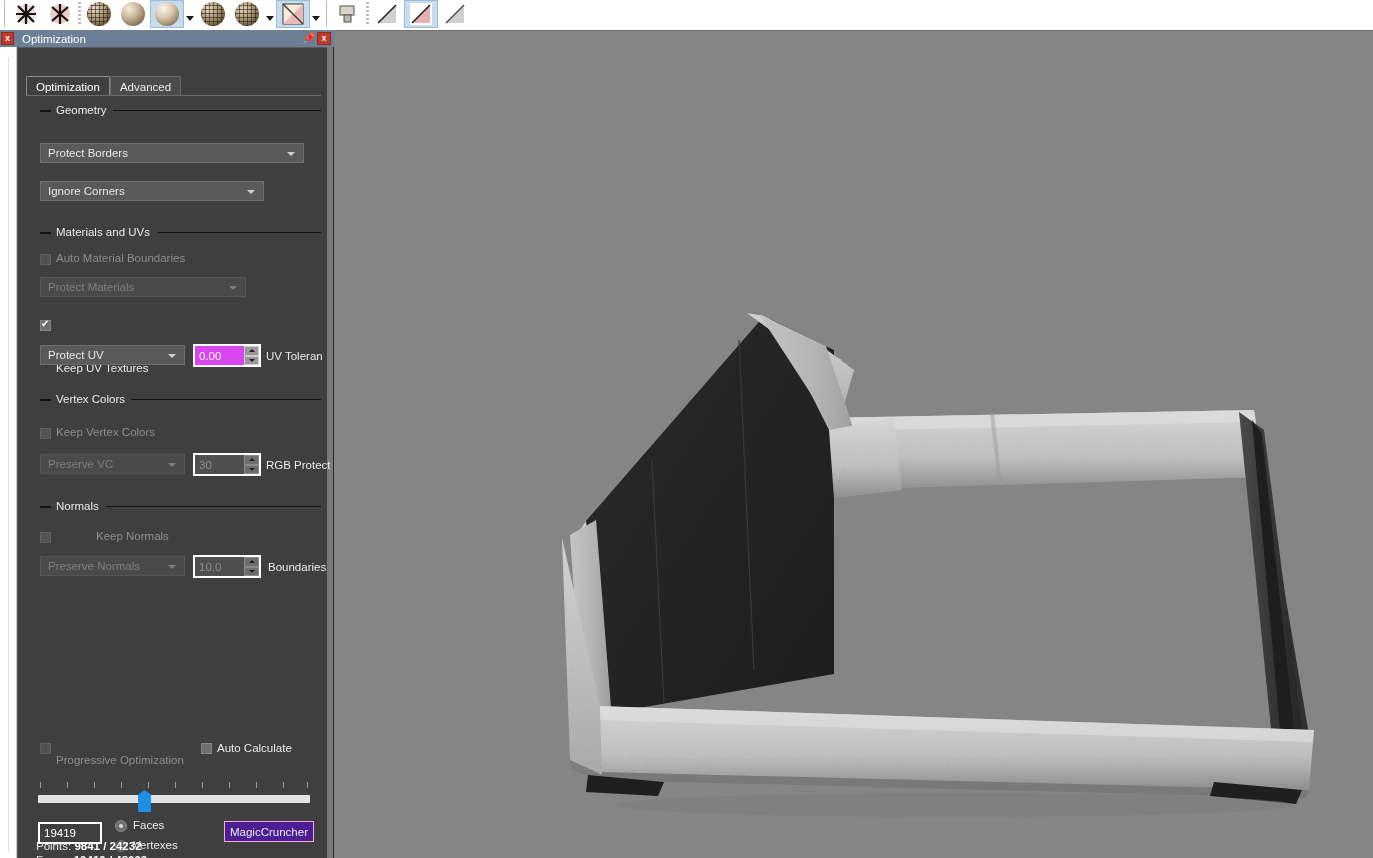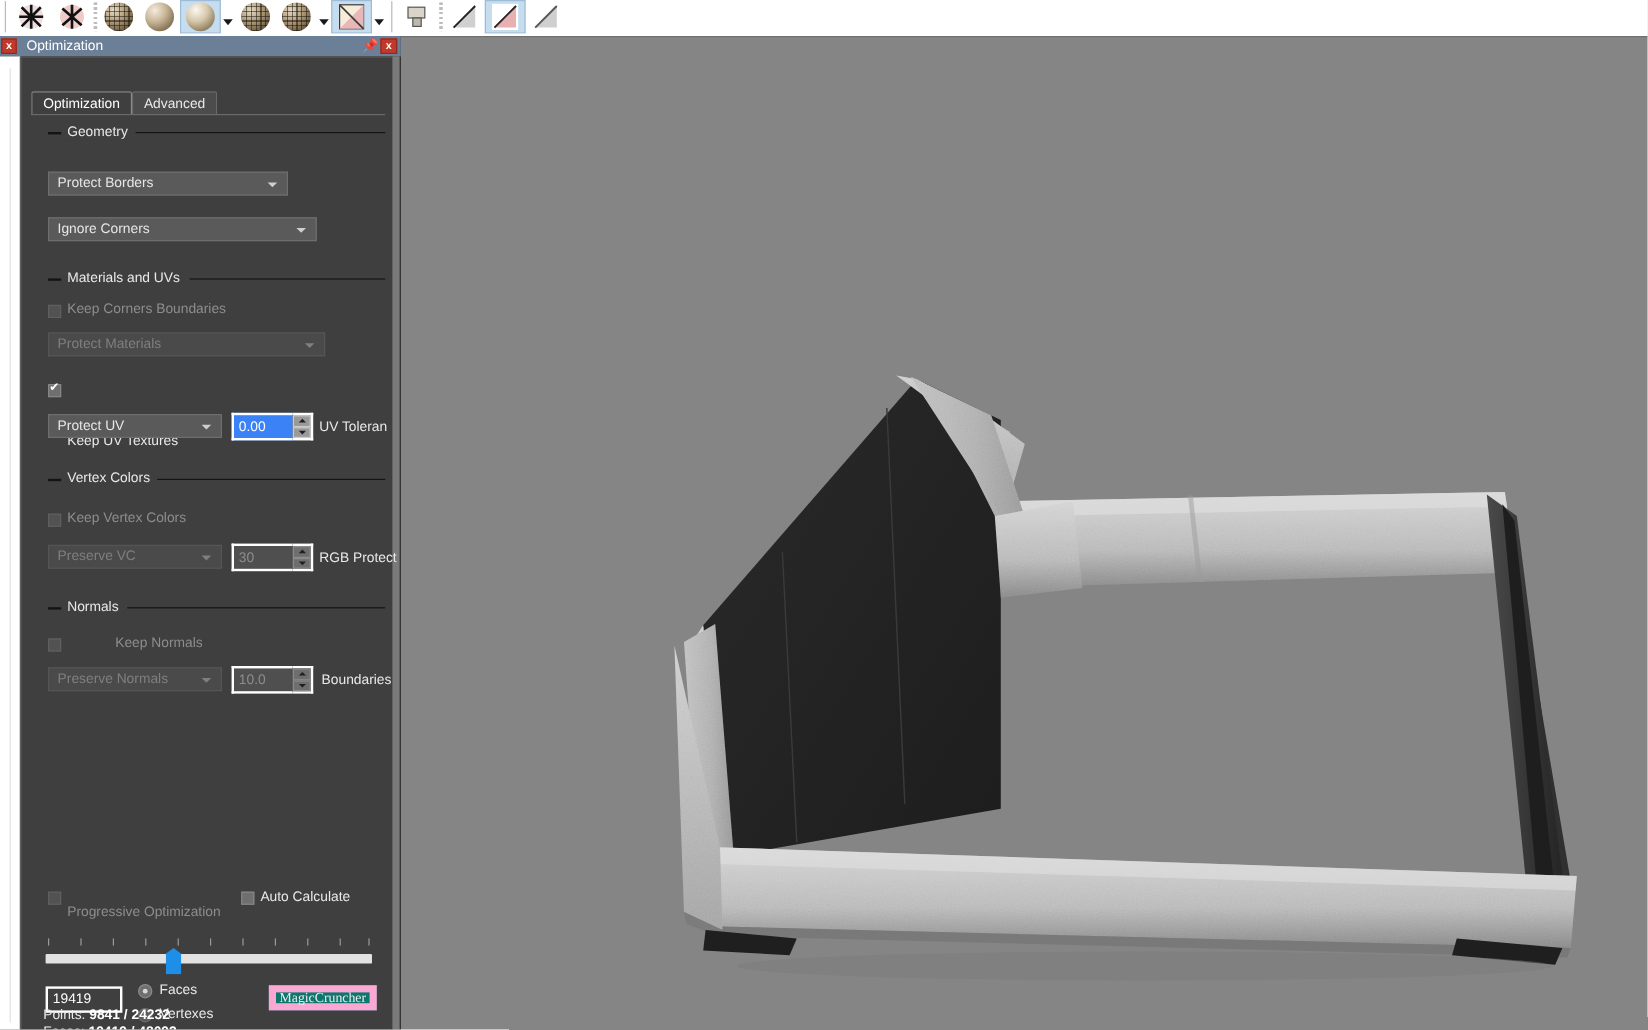--- a/index.html
+++ b/index.html
@@ -146,21 +146,21 @@
     position: absolute; right: 8px; top: 8px;
     width: 0; height: 0;
     border-left: 4px solid transparent; border-right: 4px solid transparent;
     border-top: 4px solid #cfcfcf;
   }
   .combo.dim .caret { border-top-color: #7f7f7f; }
 
   
   .spin { position: absolute; height: 23px; width: 68px; display: flex; }
   .spin .fld {
-    flex: 1 1 auto; background: #3b82f6; border: 2px solid #ffffff; border-right: none;
+    flex: 1 1 auto; background: #d946ef; border: 2px solid #ffffff; border-right: none;
     font-size: 11.5px; color: #ffffff; display: flex; align-items: center; padding-left: 4px;
   }
   .spin.dim .fld { background: #4f4f4f; color: #8d8d8d; }
   .spin .btns { width: 17px; border: 2px solid #ffffff; border-left: none; background: #5e5e5e; display:flex; flex-direction:column; }
   .spin.dim .btns { background: #4f4f4f; }
   .spin .btns .up, .spin .btns .dn { flex: 1 1 50%; display:flex; align-items:center; justify-content:center; background:#9a9a9a; border:1px solid #cccccc; }
   .spin.dim .btns .up, .spin.dim .btns .dn { background: #6e6e6e; border-color:#8a8a8a; }
   .spin .btns .up i { width:0;height:0;border-left:3px solid transparent;border-right:3px solid transparent;border-bottom:3px solid #1f1f1f; }
   .spin .btns .dn i { width:0;height:0;border-left:3px solid transparent;border-right:3px solid transparent;border-top:3px solid #1f1f1f; }
 
@@ -186,23 +186,23 @@
     background: #e2e2e2; border-radius: 1px;
   }
   .slider-thumb {
     position: absolute; top: 760px; width: 13px; height: 22px;
     background: #1d8fe8;
     clip-path: polygon(0% 22%, 50% 0%, 100% 22%, 100% 100%, 0% 100%);
   }
 
   
   .btn {
-    position: absolute; background: #0f766e; border: 6px solid #f9a8d4;
+    position: absolute; background: #4c1d95; border: 1px solid #f9a8d4;
     color: #ececec; font-size: 11.5px;
-    display: flex; align-items: center; justify-content: center; font-family: Liberation Serif, serif;
+    display: flex; align-items: center; justify-content: center;
   }
 
   
   .tinput {
     position: absolute; background: #3f3f3f; border: 2px solid #ffffff;
     color: #ffffff; font-size: 11.5px; display: flex; align-items: center; padding-left: 4px;
   }
 
   
   .stat { position: absolute; font-size: 11.5px; color: #e9e9e9; white-space: nowrap; }
@@ -397,38 +397,38 @@
       <div class="tabs">
         <div class="tab active">Optimization</div>
         <div class="tab">Advanced</div>
       </div>
       <div class="tab-underline"></div>
 
       <div class="group-dash" style="left:22px; top:62px;"></div>
       <div class="group-title" style="left:33px; top:56px;">Geometry</div>
       <div class="group-line" style="left:95px; top:62px; width:208px;"></div>
 
-      <div class="combo" style="left:22px; top:95px; width:200px;">
+      <div class="combo" style="left:22px; top:95px; width:264px;">
         <span>Protect Borders</span>
         <span class="caret"></span>
       </div>
 
       <div class="combo" style="left:22px; top:133px; width:224px;">
         <span>Ignore Corners</span>
         <span class="caret"></span>
       </div>
 
       <div class="group-dash" style="left:22px; top:184px;"></div>
       <div class="group-title" style="left:33px; top:178px;">Materials and UVs</div>
       <div class="group-line" style="left:140px; top:184px; width:163px;"></div>
 
       <div class="chk dim" style="left:22px; top:206px;"></div>
-      <div class="lbl dim" style="left:38px; top:204px;">Keep Corners Boundaries</div>
-
-      <div class="combo dim" style="left:22px; top:229px; width:231px;">
+      <div class="lbl dim" style="left:38px; top:204px;">Auto Material Boundaries</div>
+
+      <div class="combo dim" style="left:22px; top:229px; width:206px;">
         <span>Protect Materials</span>
         <span class="caret"></span>
       </div>
 
       <div class="chk on" style="left:22px; top:272px;"></div>
       <div class="lbl" style="left:38px; top:282px;margin-top:32px;">Keep UV Textures</div>
 
       <div class="combo" style="left:22px; top:297px; width:145px;">
         <span>Protect UV</span>
         <span class="caret"></span>

